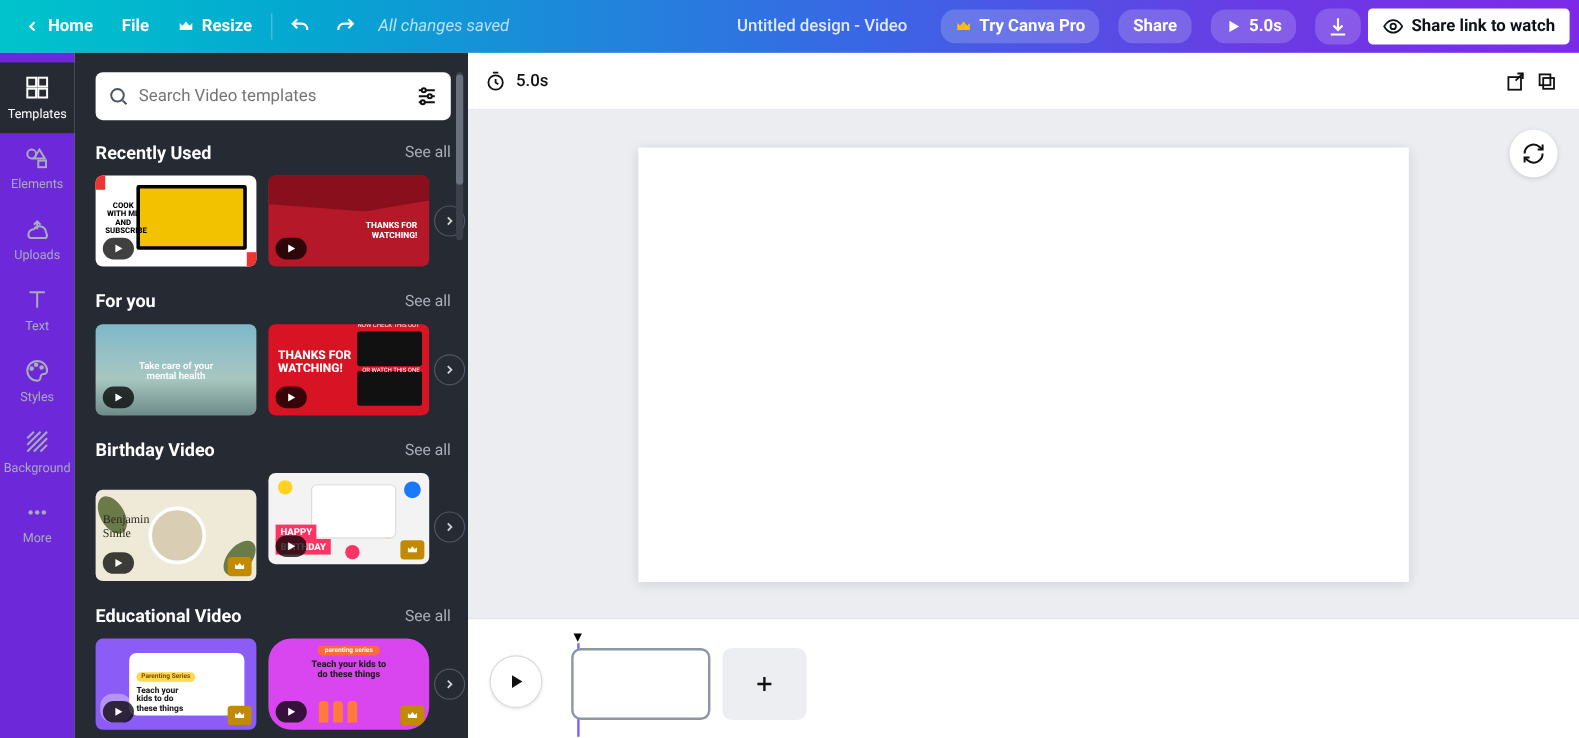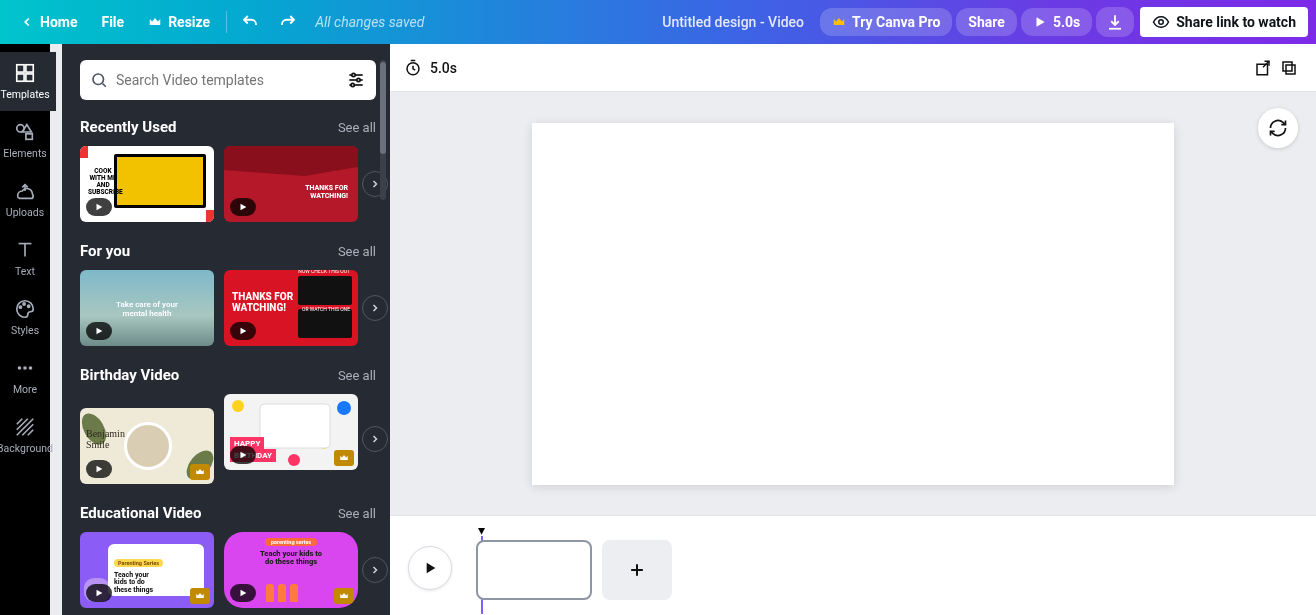--- a/index.html
+++ b/index.html
@@ -14,28 +14,28 @@
   background: linear-gradient(90deg, #00c4cc 0%, #05a6d1 20%, #3a66e5 55%, #6a3be4 80%, #7d2ae8 100%);
   color: #fff;
   font-size: 14px;
   padding: 0 8px;
 }
 .tb-btn { display:flex; align-items:center; gap:6px; padding:6px 12px; border-radius:4px; cursor:pointer; font-weight:700; color:#fff; }
 .tb-sep { width:1px; height:22px; background: rgba(255,255,255,.3); margin:0 4px; }
 .tb-spacer { flex:1; }
 .tb-status { color: rgba(255,255,255,.7); font-style: italic; font-weight:400; margin-left:8px; }
 .tb-title { color: rgba(255,255,255,.85); font-weight:500; margin-right:12px; }
-.tb-pill { background: rgba(255,255,255,.18); border-radius:12px; margin-left:4px; }
+.tb-pill { background: rgba(255,255,255,.18); border-radius:12px; margin-left:16px; }
 .tb-white { background:#fff; color:#0e1318; border-radius:4px; margin-left:6px; }
 .tb-icon-btn { padding:6px 10px; }
 
 
 .rail {
-  position:absolute; left:0; top:44px; bottom:0; width:50px;
-  background:#000000; color:#b0b8c2;
+  position:absolute; left:0; top:44px; bottom:0; width:62px;
+  background:#6d28d9; color:#b0b8c2;
   display:flex; flex-direction:column; align-items:center;
   padding-top:8px;
 }
 .rail-item { width:62px; display:flex; flex-direction:column; align-items:center; gap:4px; padding:10px 0; font-size:10.5px; cursor:pointer; color:#a7adba; }
 .rail-item.active { background:#252a33; color:#fff; }
 .rail-item svg { width:22px; height:22px; }
 
 
 .panel {
   position:absolute; left:62px; top:44px; bottom:0; width:328px;
@@ -260,36 +260,36 @@
   <div class="rail-item">
     <svg viewBox="0 0 24 24" fill="none" stroke="currentColor" stroke-width="1.8">
         <path d="M12 3a9 9 0 100 18 3 3 0 003-3 3 3 0 013-3h0a3 3 0 003-3 9 9 0 00-9-9z"></path>
         <circle cx="7" cy="10" r="1.2" fill="currentColor"></circle>
         <circle cx="11" cy="6.5" r="1.2" fill="currentColor"></circle>
         <circle cx="16" cy="9" r="1.2" fill="currentColor"></circle>
       </svg>
     <span>Styles</span>
   </div>
   <div class="rail-item">
-    <svg viewBox="0 0 24 24" fill="currentColor">
-        <circle cx="6" cy="12" r="2"></circle>
-        <circle cx="12" cy="12" r="2"></circle>
-        <circle cx="18" cy="12" r="2"></circle>
-      </svg>
-    <span>More</span>
-  </div>
-  <div class="rail-item">
     <svg viewBox="0 0 24 24" fill="none" stroke="currentColor" stroke-width="1.8">
         <path d="M3 21L21 3"></path>
         <path d="M3 15L15 3"></path>
         <path d="M3 9L9 3"></path>
         <path d="M9 21L21 9"></path>
         <path d="M15 21L21 15"></path>
       </svg>
     <span>Background</span>
+  </div>
+  <div class="rail-item">
+    <svg viewBox="0 0 24 24" fill="currentColor">
+        <circle cx="6" cy="12" r="2"></circle>
+        <circle cx="12" cy="12" r="2"></circle>
+        <circle cx="18" cy="12" r="2"></circle>
+      </svg>
+    <span>More</span>
   </div>
 </div>
 
 <div class="panel">
   <div class="panel-inner">
     <div class="search-wrap">
       <svg width="18" height="18" viewBox="0 0 24 24" fill="none" stroke="#4b5563" stroke-width="2.2">
           <circle cx="11" cy="11" r="7"></circle>
           <path d="M21 21l-4.3-4.3"></path>
         </svg>

